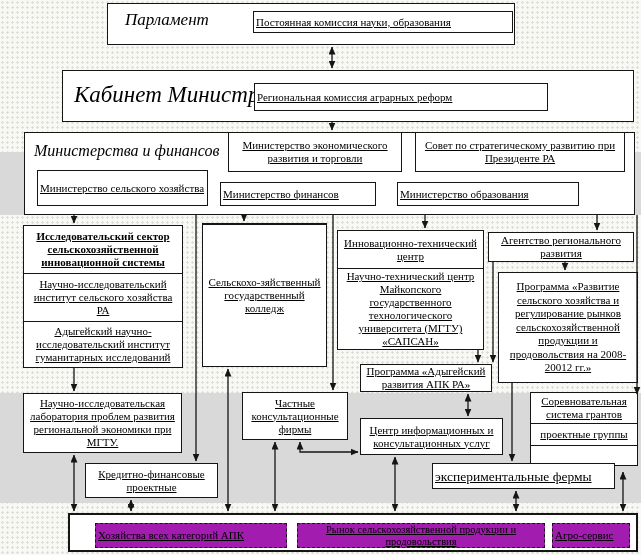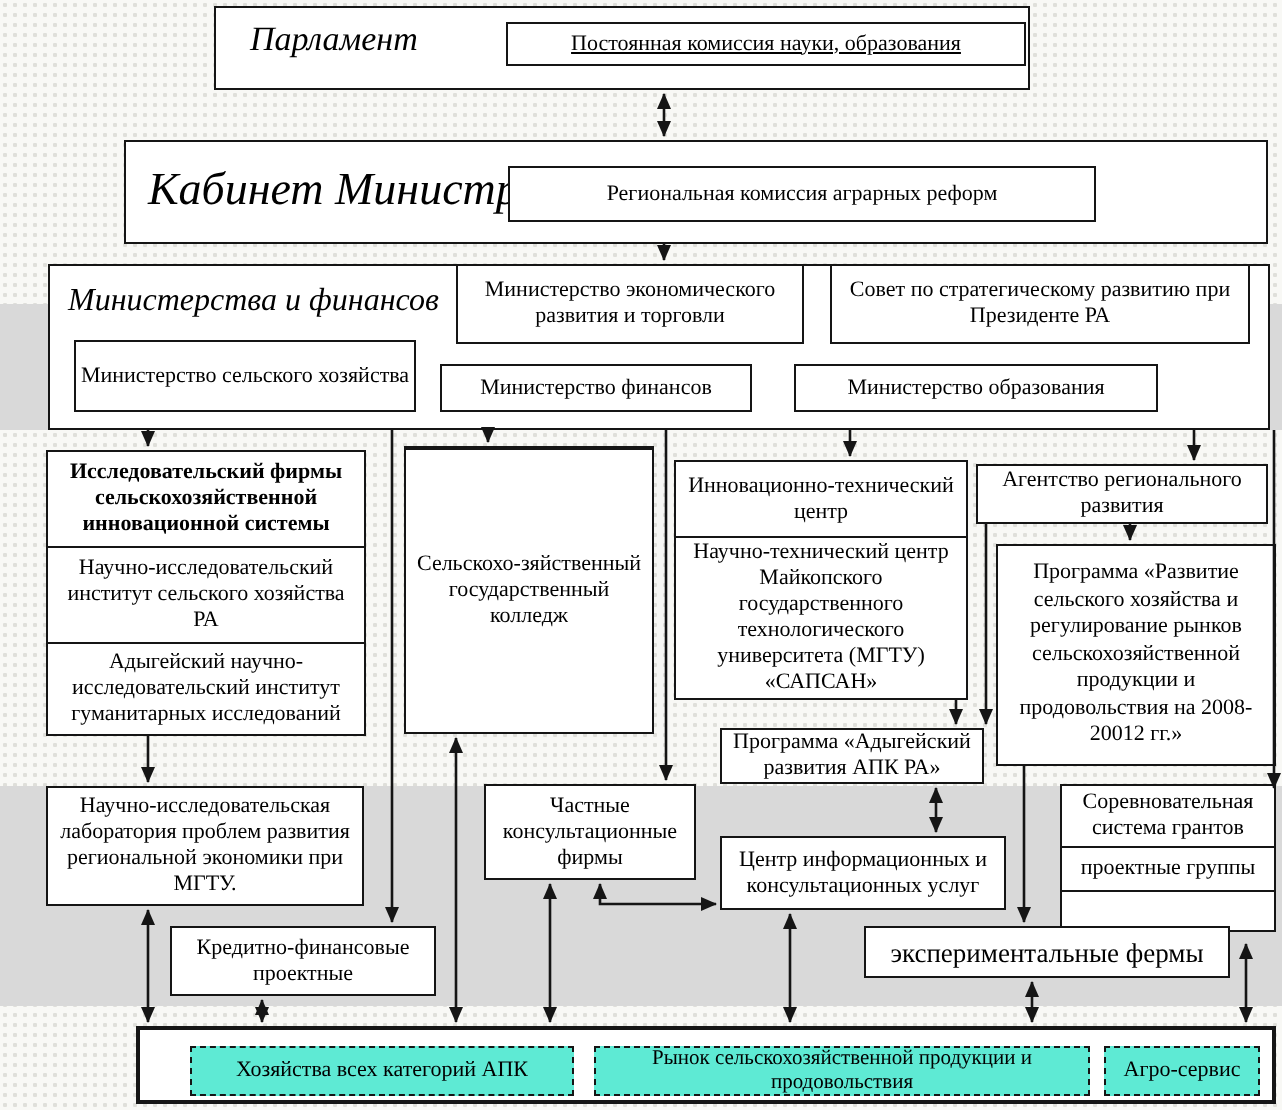--- a/index.html
+++ b/index.html
@@ -10,39 +10,39 @@
     color:#000;
   }
   .dots{
     position:absolute;inset:0;z-index:0;
     background-image:radial-gradient(#dfdfda 1px,rgba(0,0,0,0) 1.2px);
     background-size:5px 5px;
   }
   .band{position:absolute;left:0;width:641px;background:#d9d9d9;z-index:0}
   .box{
     position:absolute;background:#fff;border:1px solid #151515;
-    box-sizing:border-box;display:flex;align-items:center;justify-content:center;
-    text-align:center;font-size:11px;line-height:13px;z-index:2;padding:1px 2px;
+    box-sizing:border-box;display:flex;align-items:center;justify-content:flex-start;
+    text-align:center;font-size:11px;line-height:13px;z-index:2;padding:1px 2px;text-decoration:underline;
   }
   .gbox{padding:0}
   .stack{flex-direction:column;align-items:stretch;padding:0}
   .sec{
     display:flex;align-items:center;justify-content:center;text-align:center;
     border-top:1px solid #151515;box-sizing:border-box;padding:1px 3px;
   }
   .sec.first{border-top:none}
   .glabel{
     position:absolute;z-index:2;font-style:italic;white-space:nowrap;
   }
   .bold{font-weight:bold}
   .und{text-decoration:underline}
   .f10{font-size:10.5px;line-height:12px}
   .f13{font-size:13.5px;line-height:15px}
   .f105{font-size:11px;line-height:13.5px}
-  .dashed{border:1px dashed #151515;background:#5eead4}
+  .dashed{border:1px dashed #151515;background:#a21caf}
   .outer2{border:2px solid #151515}
   svg.wires{position:absolute;inset:0;z-index:3;pointer-events:none}
   svg.wires line, svg.wires polyline{stroke:#151515;stroke-width:1.3}
 </style>
 </head>
 <body>
 
 <div class="dots"></div>
 <div class="band" style="top:152px;height:63px"></div>
 <div class="band" style="top:393px;height:110px"></div>
@@ -72,21 +72,21 @@
 </div>
 <div class="box" style="left:220px;top:182px;width:156px;height:24px">
   <span>Министерство финансов</span>
 </div>
 <div class="box" style="left:397px;top:182px;width:182px;height:24px">
   <span>Министерство образования</span>
 </div>
 
 <div class="box stack" style="left:23px;top:225px;width:160px;height:143px">
   <div class="sec first bold" style="flex-basis:47px">
-      <span>Исследовательский фирмы сельскохозяйственной инновационной системы</span>
+      <span>Исследовательский сектор сельскохозяйственной инновационной системы</span>
     </div>
   <div class="sec" style="flex-basis:48px">
       <span>Научно-исследовательский институт сельского хозяйства РА</span>
     </div>
   <div class="sec" style="flex:1">
       <span>Адыгейский научно-исследовательский институт гуманитарных исследований</span>
     </div>
 </div>
 <div class="box" style="left:23px;top:393px;width:159px;height:60px">
   <span>Научно-исследовательская лаборатория проблем развития региональной экономики при МГТУ.</span>

